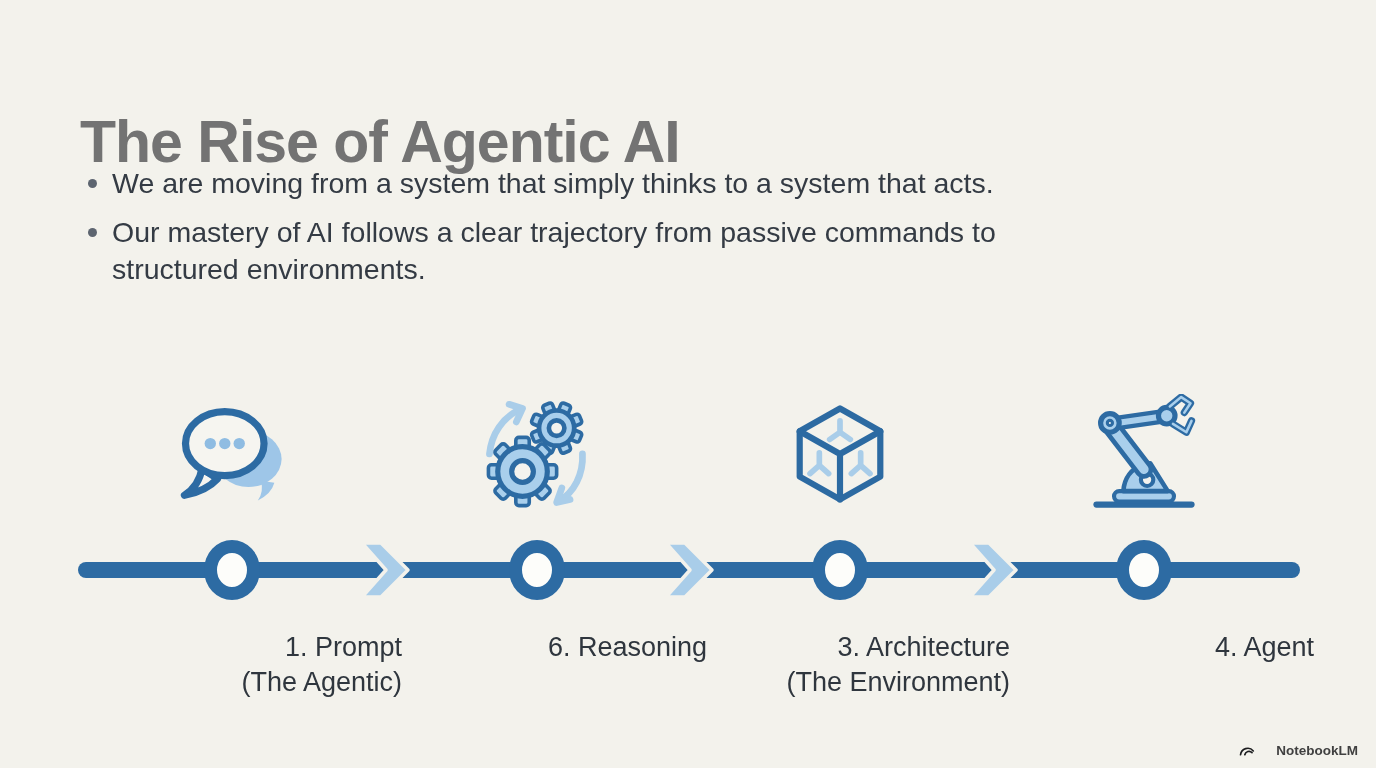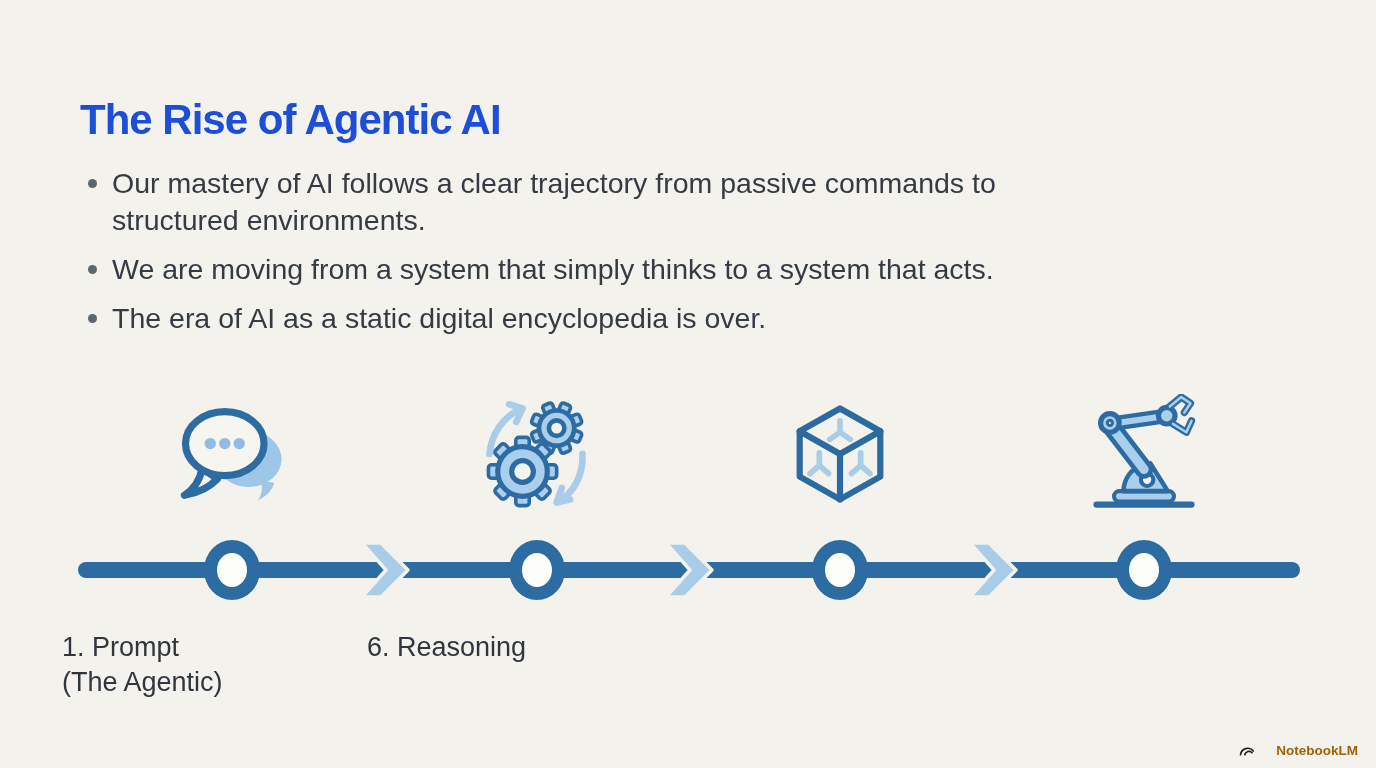--- a/index.html
+++ b/index.html
@@ -8,22 +8,22 @@
     background:#e9e8e2;
     font-family:"Liberation Sans", sans-serif;
     -webkit-font-smoothing:antialiased;
   }
   .slide{
     position:relative;width:1376px;height:768px;
     background:#f3f2ec;overflow:hidden;
   }
   .title{
     position:absolute;left:80px;top:68px;
-    font-size:42px;font-weight:bold;letter-spacing:-1px;
-    color:#1d4ed8;white-space:nowrap;
+    font-size:59px;font-weight:bold;letter-spacing:-1px;
+    color:#737373;white-space:nowrap;
   }
   .bullets{
     position:absolute;left:88px;top:165px;width:1030px;
     list-style:none;margin:0;padding:0;
   }
   .bullet{
     display:flex;gap:15px;margin-bottom:12px;
     font-size:28.5px;line-height:37px;color:#343b44;
   }
   .dot{
@@ -36,49 +36,45 @@
     background:#2d6ba3;border-radius:8px;
   }
   .tl-node{
     position:absolute;top:540px;width:30px;height:34px;
     border:13px solid #2d6ba3;border-radius:50%;
     background:#fdfdfa;
   }
   .tl-chevron{position:absolute;top:539px;width:52px;height:62px;}
   .stage-icon{position:absolute;top:394px;width:124px;height:124px;}
   .stage-label{
-    position:absolute;top:630px;width:340px;text-align:left;
+    position:absolute;top:630px;width:340px;text-align:right;
     font-size:27px;line-height:35px;color:#2f363e;
   }
   .watermark{
     position:absolute;right:18px;bottom:10px;
     display:flex;align-items:center;gap:21px;
-    font-size:13.5px;font-weight:600;color:#a16207;
+    font-size:13.5px;font-weight:600;color:#404040;
   }
   .watermark svg{display:block;}
 </style>
 </head>
 <body>
 
 <div class="slide">
 
   <h1 class="title">The Rise of Agentic AI</h1>
 
   <ul class="bullets">
     <li class="bullet">
       <span class="dot"></span>
-      <span>Our mastery of AI follows a clear trajectory from passive commands to structured environments.</span>
-    </li>
-    <li class="bullet">
-      <span class="dot"></span>
       <span>We are moving from a system that simply thinks to a system that acts.</span>
     </li>
     <li class="bullet">
       <span class="dot"></span>
-      <span>The era of AI as a static digital encyclopedia is over.</span>
+      <span>Our mastery of AI follows a clear trajectory from passive commands to structured environments.</span>
     </li>
   </ul>
 
   <div class="tl-line"></div>
 
   <div class="tl-node" style="left:204px"></div>
   <div class="tl-node" style="left:509px"></div>
   <div class="tl-node" style="left:812px"></div>
   <div class="tl-node" style="left:1116px"></div>
 
@@ -167,21 +163,26 @@
     <path d="M88,29 L101,37 L106,26" fill="none" stroke="#a9cfec" stroke-width="2.5" stroke-linecap="round" stroke-linejoin="round"></path>
   </svg>
 
   <div class="stage-label" style="left:62px">
     <div>1. Prompt</div>
     <div>(The Agentic)</div>
   </div>
   <div class="stage-label" style="left:367px">
     <div>6. Reasoning</div>
   </div>
+  <div class="stage-label" style="left:670px">
+    <div>3. Architecture</div>
+    <div>(The Environment)</div>
+  </div>
   <div class="stage-label" style="left:974px">
+    <div>4. Agent</div>
   </div>
 
   <div class="watermark">
     <svg width="17" height="15" viewBox="0 0 20 16">
       <path d="M3,13 A8.5,8.5 0 0 1 18,8.5" fill="none" stroke="#1d1e20" stroke-width="2" stroke-linecap="round"></path>
       <path d="M8,13 A5,5 0 0 1 16.5,10.5" fill="none" stroke="#1d1e20" stroke-width="2" stroke-linecap="round"></path>
     </svg>
     <span>NotebookLM</span>
   </div>
 

